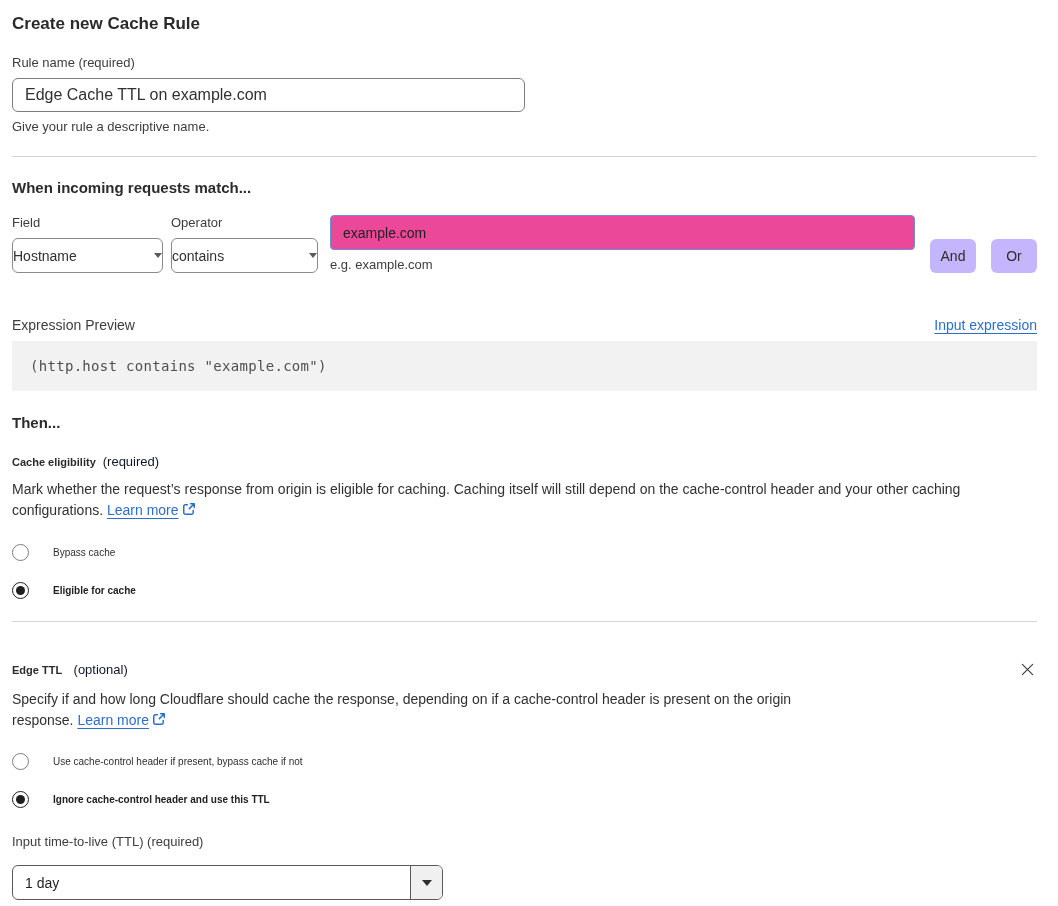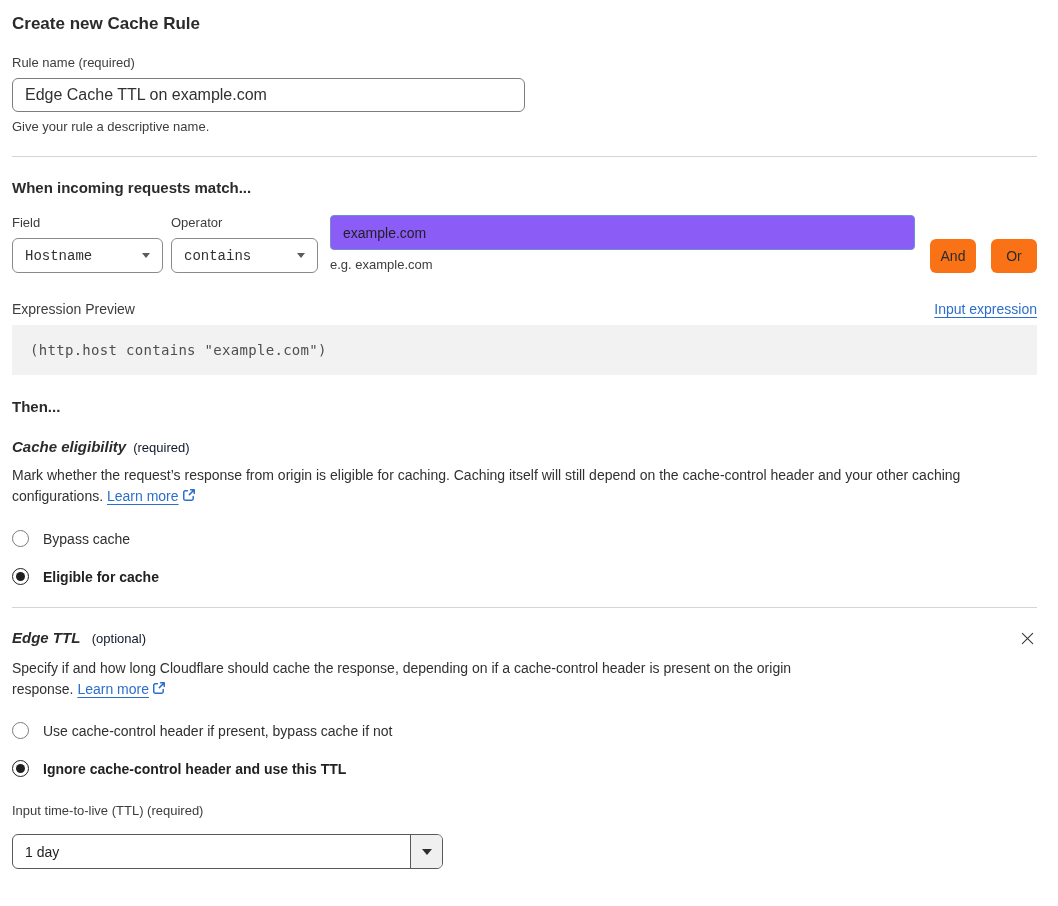--- a/index.html
+++ b/index.html
@@ -32,85 +32,85 @@
   .match-heading { margin-bottom: 19px !important; }
   .match-row { display: flex; align-items: flex-start; }
   .col-field { width: 151px; margin-right: 8px; }
   .col-operator { width: 147px; margin-right: 12px; }
   .col-value { flex: 1; margin-right: 15px; }
   .col-btns { display: flex; gap: 15px; padding-top: 24px; }
 
   .select-box {
     height: 35px; border: 1px solid #8a8a8a; border-radius: 6px;
     background: #fff; display: flex; align-items: center;
-    justify-content: space-between; padding: 0 12px;
-    font-size: 14px; color: #313131; cursor: pointer; font-family: Liberation Mono, monospace;
+    justify-content: space-between; padding: 0 0;
+    font-size: 14px; color: #313131; cursor: pointer;
   }
   .chevron-down {
     width: 0; height: 0;
     border-left: 4.5px solid transparent;
     border-right: 4.5px solid transparent;
     border-top: 5.5px solid #5b5b5b;
   }
 
   .value-input {
     width: 100%; height: 35px;
     border: 1px solid #6d8fd6; border-radius: 4px;
-    background: #8b5cf6; padding: 16px 12px;
+    background: #ec4899; padding: 16px 12px;
     font-size: 14px; color: #1f1f1f;
     font-family: "Liberation Sans", sans-serif; outline: none;
   }
 
   .btn-gray {
     width: 46px; height: 34px; border: none; border-radius: 6px;
-    background: #f97316; color: #2b2b2b; font-size: 14px;
+    background: #c4b5fd; color: #2b2b2b; font-size: 14px;
     font-family: "Liberation Sans", sans-serif; cursor: pointer;
   }
 
   
   .expression-row {
     display: flex; justify-content: space-between; align-items: flex-end;
-    margin-top: 28px; margin-bottom: 8px; gap: 25px;
+    margin-top: 44px; margin-bottom: 8px; gap: 25px;
   }
   .expression-label { font-size: 14px; color: #3d3d3d; }
   a.link {
     color: #2c6ecb; font-size: 14px; text-decoration: underline;
     text-underline-offset: 3px; cursor: pointer;
   }
   .code-box {
     background: #f2f2f2; padding: 17px 18px;
     font-family: "DejaVu Sans Mono", monospace;
     font-size: 14px; color: #4f4f4f; letter-spacing: 0.3px;
   }
 
   .then-heading { margin-top: 23px !important; }
 
   .subsection-header { margin-top: 23px; display: flex; align-items: baseline; }
-  .subsection-title { font-size: 15px; font-weight: 700; color: #2b2b2b; font-style: italic; }
+  .subsection-title { font-size: 11px; font-weight: 700; color: #2b2b2b; }
   .subsection-qualifier { font-size: 13px; color: #0f172a; margin-left: 7px; }
 
   p.description { font-size: 14px; line-height: 21px; margin: 10px 0 0 0; color: #313131; }
   .learn-more { white-space: nowrap; }
   .ext-icon { display: inline-block; vertical-align: -1px; margin-left: 3px; }
 
   
   .radio-row { display: flex; align-items: center; margin-top: 21px; }
   .radio-outer {
     width: 17px; height: 17px; border-radius: 50%;
     border: 1px solid #7d7d7d; background: #fff; flex: 0 0 auto;
     display: flex; align-items: center; justify-content: center;
     cursor: pointer;
   }
   .radio-outer.selected { border-color: #1f1f1f; }
   .radio-dot { width: 9px; height: 9px; border-radius: 50%; background: #1f1f1f; }
-  .radio-label { font-size: 14px; margin-left: 14px; color: #2f2f2f; }
+  .radio-label { font-size: 10px; margin-left: 24px; color: #2f2f2f; }
   .radio-label.bold { font-weight: 700; color: #222; }
 
   
-  .edge-header { display: flex; justify-content: space-between; align-items: flex-start; margin-top: 21px; }
+  .edge-header { display: flex; justify-content: space-between; align-items: flex-start; margin-top: 38px; }
   .close-btn { background: none; border: none; padding: 2px; cursor: pointer; line-height: 0; }
   .edge-desc { max-width: 832px; }
 
   
   .ttl-group { margin-top: 26px; }
   .ttl-select {
     width: 431px; height: 35px; margin-top: 8px;
     border: 1px solid #595959; border-radius: 6px;
     display: flex; overflow: hidden; background: #fff; cursor: pointer;
   }

